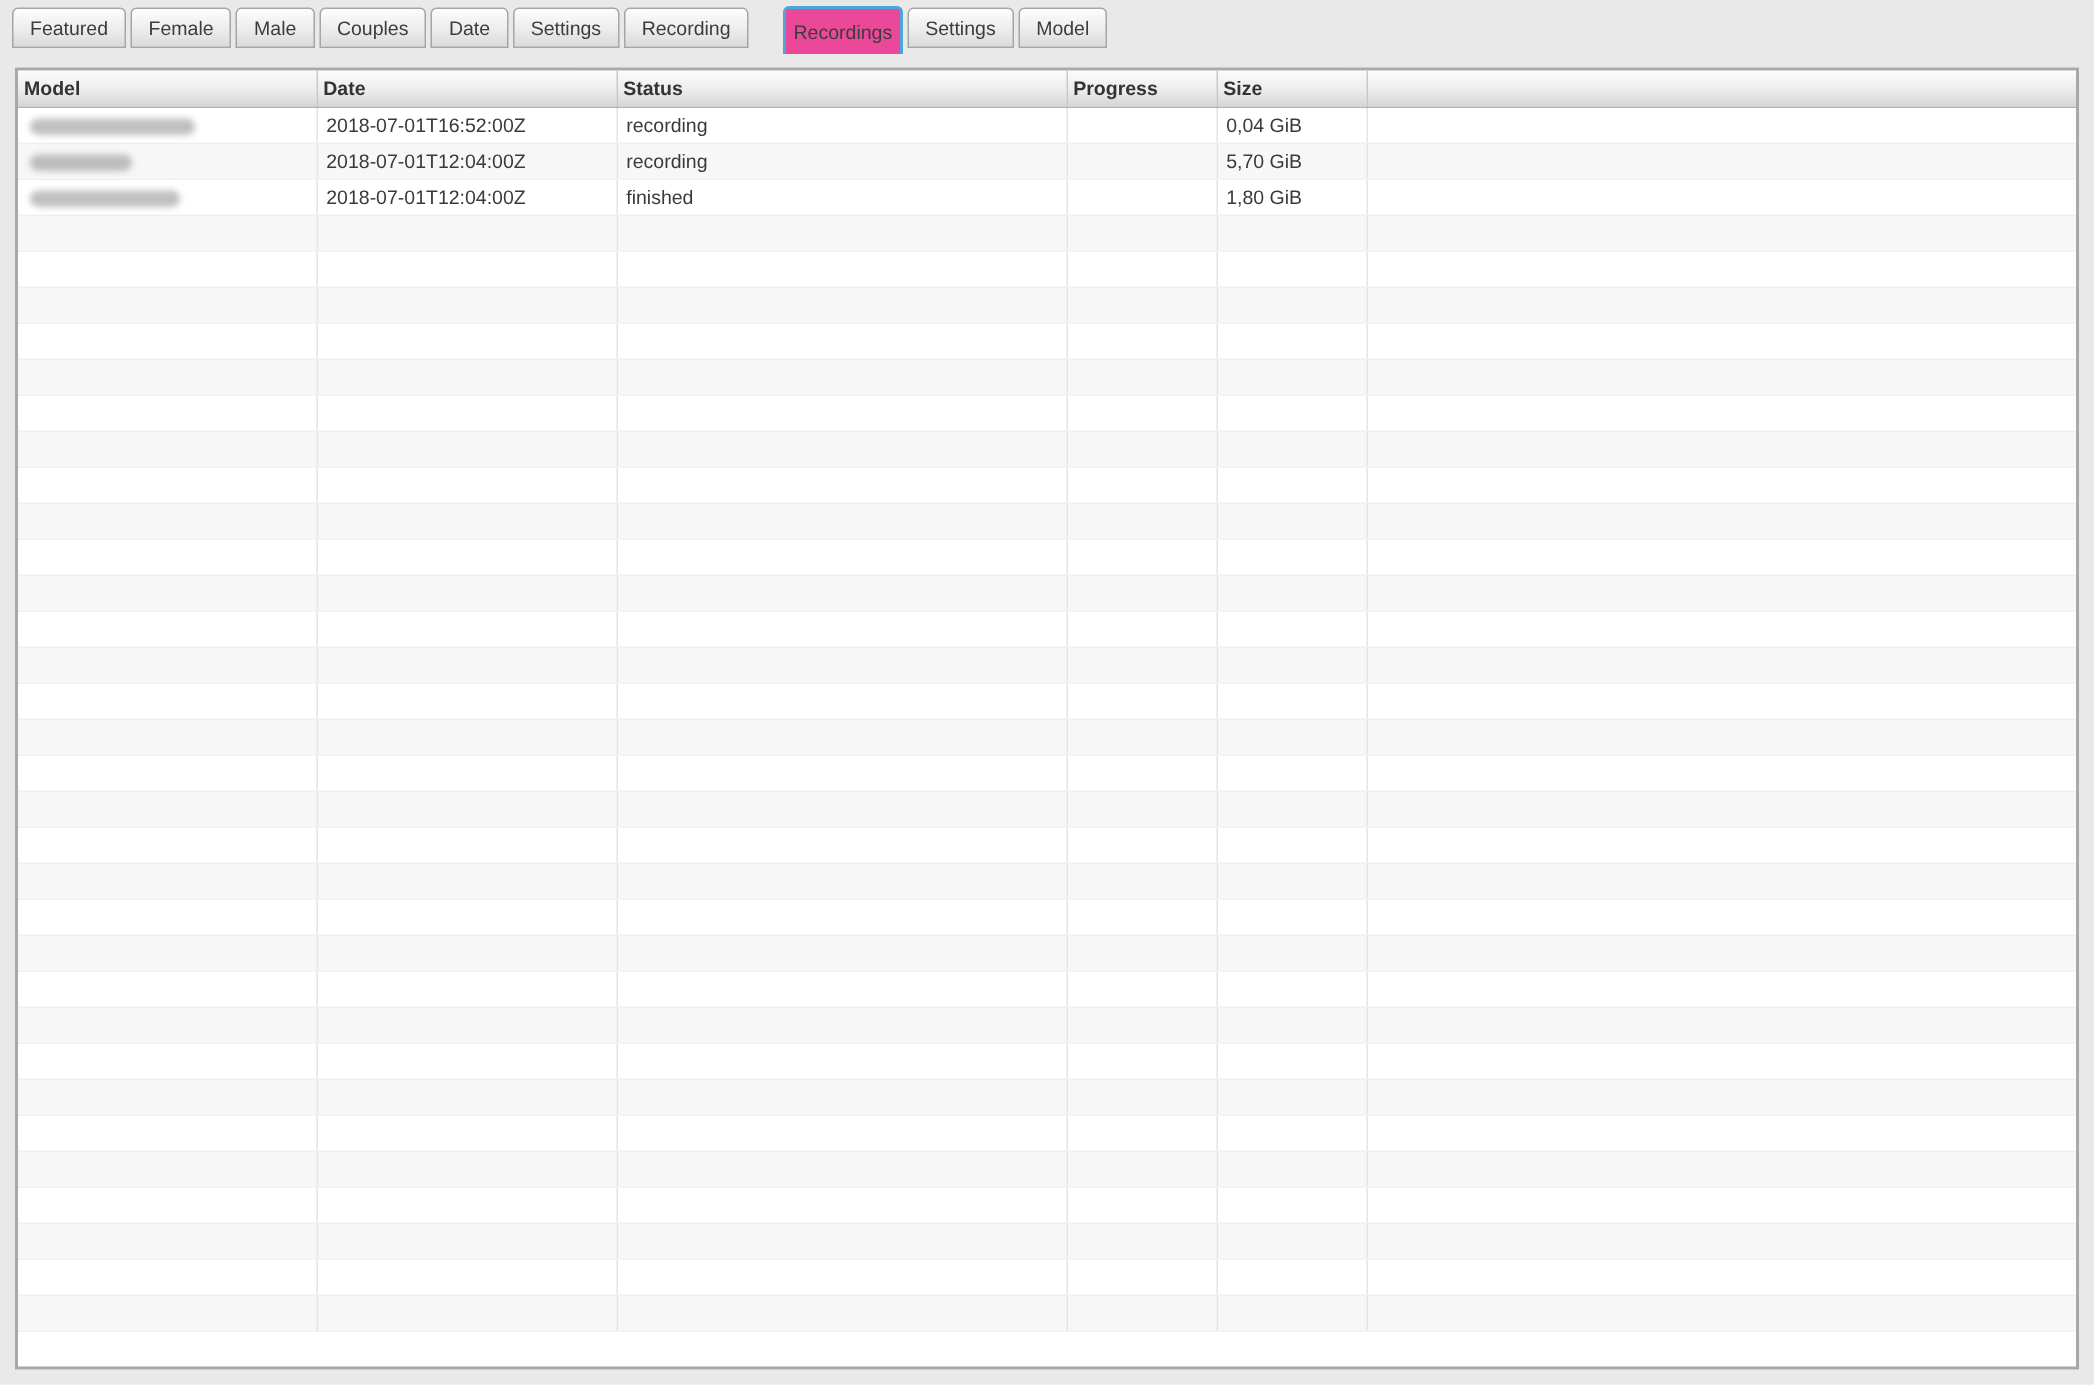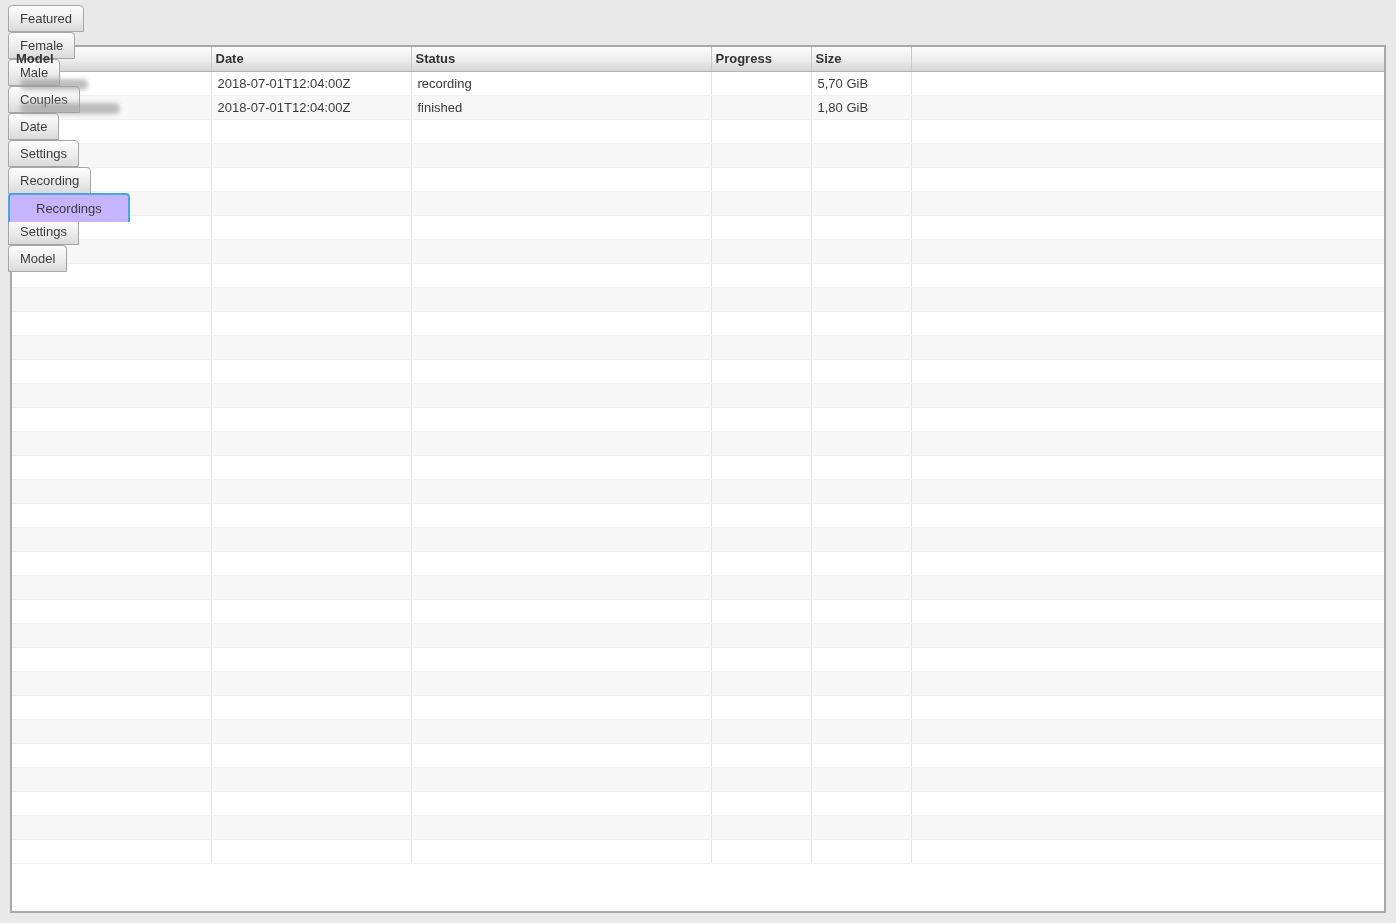--- a/index.html
+++ b/index.html
@@ -12,47 +12,47 @@
     overflow: hidden;
     cursor: default;
   }
 
   
   .tabbar {
     display: flex;
     align-items: flex-start;
     padding: 5px 8px 0 8px;
     height: 33px;
-    flex-direction: column;
   }
   .tab {
     height: 27px;
     line-height: 25px;
     padding: 0 11px;
     margin-right: 3px;
     background: linear-gradient(to bottom, #fdfdfd 0%, #ececec 55%, #dadada 100%);
     border: 1px solid #a6a6a6;
     border-radius: 4px 4px 0 0;
     color: #3c3c3c;
     font-size: 13px;
     font-family: "Liberation Sans", sans-serif;
     cursor: pointer;
     white-space: nowrap;
   }
   .tab.active {
     height: 32px;
     margin-top: -1px;
     margin-bottom: -4px;
     line-height: 27px;
-    background: #c4b5fd;
+    background: #ec4899;
     border: 2px solid #4da6d9;
     border-bottom: none;
-    padding: 0 26px;
+    padding: 0 5px;
     position: relative;
     z-index: 2;
+    margin-left: 20px;
   }
 
   
   .table-wrap {
     margin: 12px 10px 0 10px;
     border: 2px solid #a8a8a8;
     background: #ffffff;
     height: 868px;
     overflow: hidden;
   }
@@ -137,20 +137,28 @@
           <th>Model</th>
           <th>Date</th>
           <th>Status</th>
           <th>Progress</th>
           <th>Size</th>
           <th></th>
         </tr>
     </thead>
     <tbody id="table-body">
         <tr>
+          <td><span class="blur-blob" style="width: 110px;"></span></td>
+          <td>2018-07-01T16:52:00Z</td>
+          <td>recording</td>
+          <td></td>
+          <td>0,04 GiB</td>
+          <td></td>
+        </tr>
+        <tr>
           <td><span class="blur-blob" style="width: 68px;"></span></td>
           <td>2018-07-01T12:04:00Z</td>
           <td>recording</td>
           <td></td>
           <td>5,70 GiB</td>
           <td></td>
         </tr>
         <tr>
           <td><span class="blur-blob" style="width: 100px;"></span></td>
           <td>2018-07-01T12:04:00Z</td>

